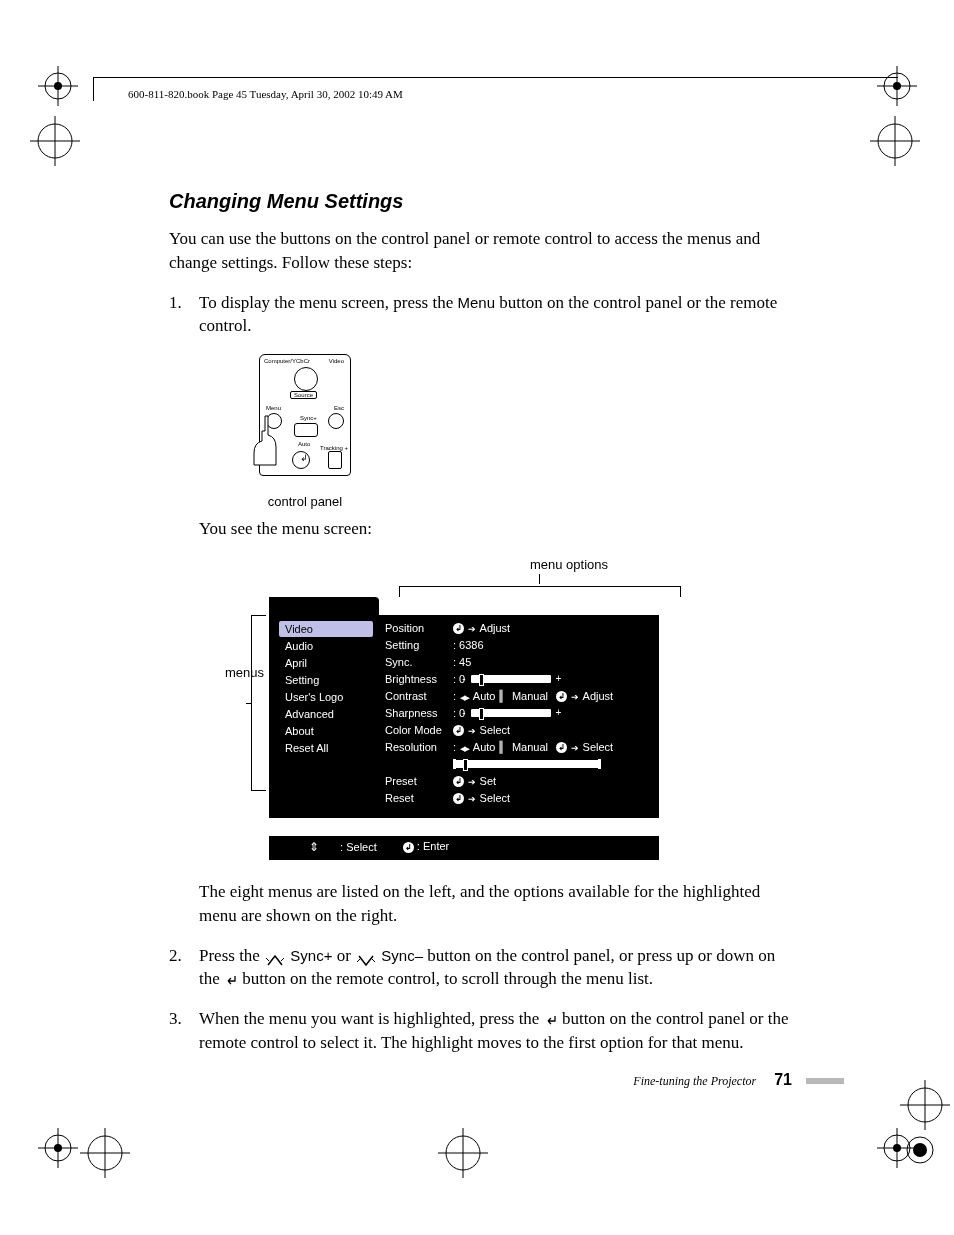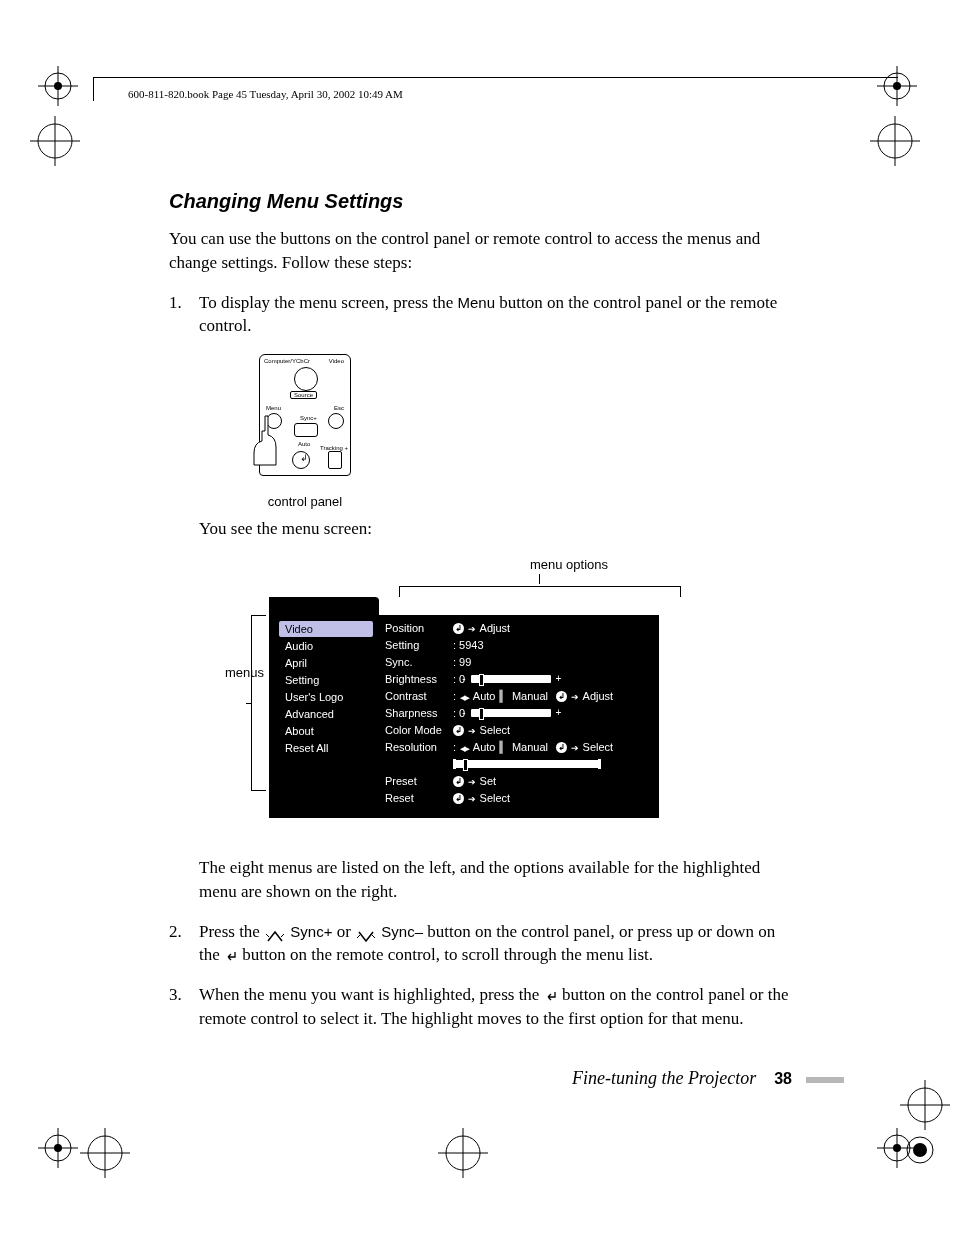--- a/index.html
+++ b/index.html
@@ -192,21 +192,21 @@
     margin-top:4px;
   }
   .menu-footer {
     padding: 4px 12px 6px 40px;
     display:flex; gap:18px; align-items:center;
   }
   .updown:before{ content:"⇕"; font-size:12px; margin-right:3px;}
   .footer-sect { text-align:right; position:absolute; right:110px; bottom:146px;}
   .footer-sect .ft {
     font-family: "Adobe Garamond Pro","Garamond","Times New Roman", serif;
-    font-style: italic; font-size:18px;
+    font-style: italic; font-size:12px;
   }
   .footer-sect .pg {
     font-family: Arial, Helvetica, sans-serif; font-weight:bold; font-size:16px;
     margin-left:14px;
   }
   .footer-rule {
     display:inline-block; width:38px; height:6px; background:#b8b8b8; margin-left:10px; vertical-align:middle;
   }
   .inline-enter {
     display:inline-flex; vertical-align:middle;
@@ -370,27 +370,27 @@
                 <span class="lbl">Position</span>
                 <span class="col2">
                   <span class="enter-icon"></span>
                   <span class="rarrow"></span>
                   <span>  Adjust</span>
                 </span>
               </div>
               <div class="row">
                 <span class="lbl">Setting</span>
                 <span class="col2">
-                  <span>: 5943</span>
+                  <span>: 6386</span>
                 </span>
               </div>
               <div class="row">
                 <span class="lbl">Sync.</span>
                 <span class="col2">
-                  <span>:   99</span>
+                  <span>:   45</span>
                 </span>
               </div>
               <div class="row">
                 <span class="lbl">Brightness</span>
                 <span class="col2">
                   <span>:   0</span>
                   <span class="bar">
                     <span class="minus">-</span>
                     <span class="m"></span>
                     <span class="plus">+</span>
@@ -466,20 +466,25 @@
                 <span class="lbl">Reset</span>
                 <span class="col2">
                   <span class="enter-icon"></span>
                   <span class="rarrow"></span>
                   <span>  Select</span>
                 </span>
               </div>
             </div>
         </div>
         <div class="menu-strip2"></div>
+        <div class="menu-footer">
+          <span class="updown"></span>
+            <span>: Select</span>
+          <span style="margin-left:8px;"><span class="enter-icon"></span> <span>: Enter</span></span>
+        </div>
       </div>
     </div>
 
     <p class="body" style="margin-left:30px;">The eight menus are listed on the left, and the options available for the highlighted menu are shown on the right.</p>
 
     <ol class="steps">
       <li>
         <span class="num">2.</span>
         <span class="txt">
           <span>Press the </span><span class="inline-sync"><svg width="22" height="14">
@@ -505,16 +510,16 @@
                 <path d="M11 3 L11 8 L4 8 M4 8 L7 5 M4 8 L7 11" fill="none" stroke="#000" stroke-width="1.3"></path>
               </svg>
             </span><span> button on the control panel or the remote control to select it. The highlight moves to the first option for that menu.</span>
         </span>
       </li>
     </ol>
   </div>
 
   <div class="footer-sect">
     <span class="ft">Fine-tuning the Projector</span>
-    <span class="pg">38</span>
+    <span class="pg">71</span>
     <span class="footer-rule"></span>
   </div>
 </div>
 
 </body></html>

